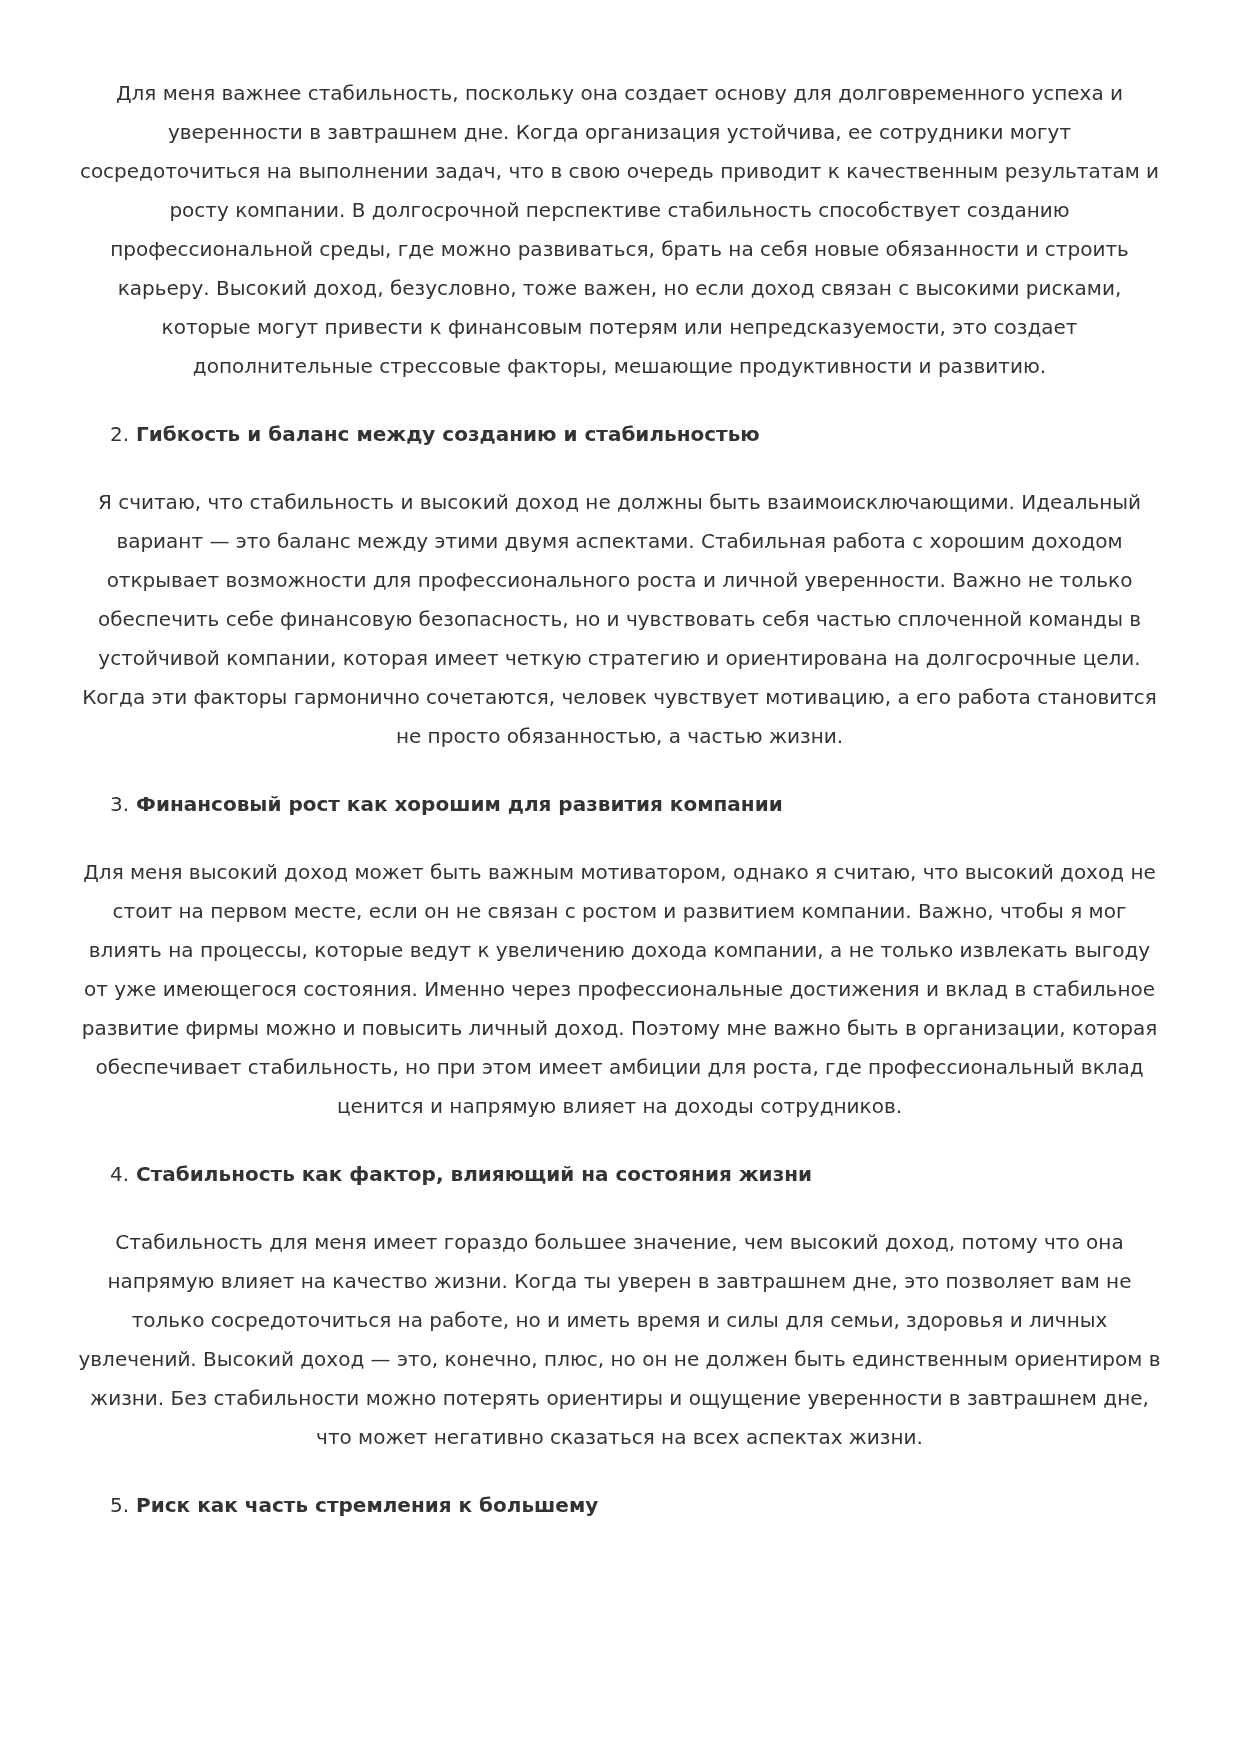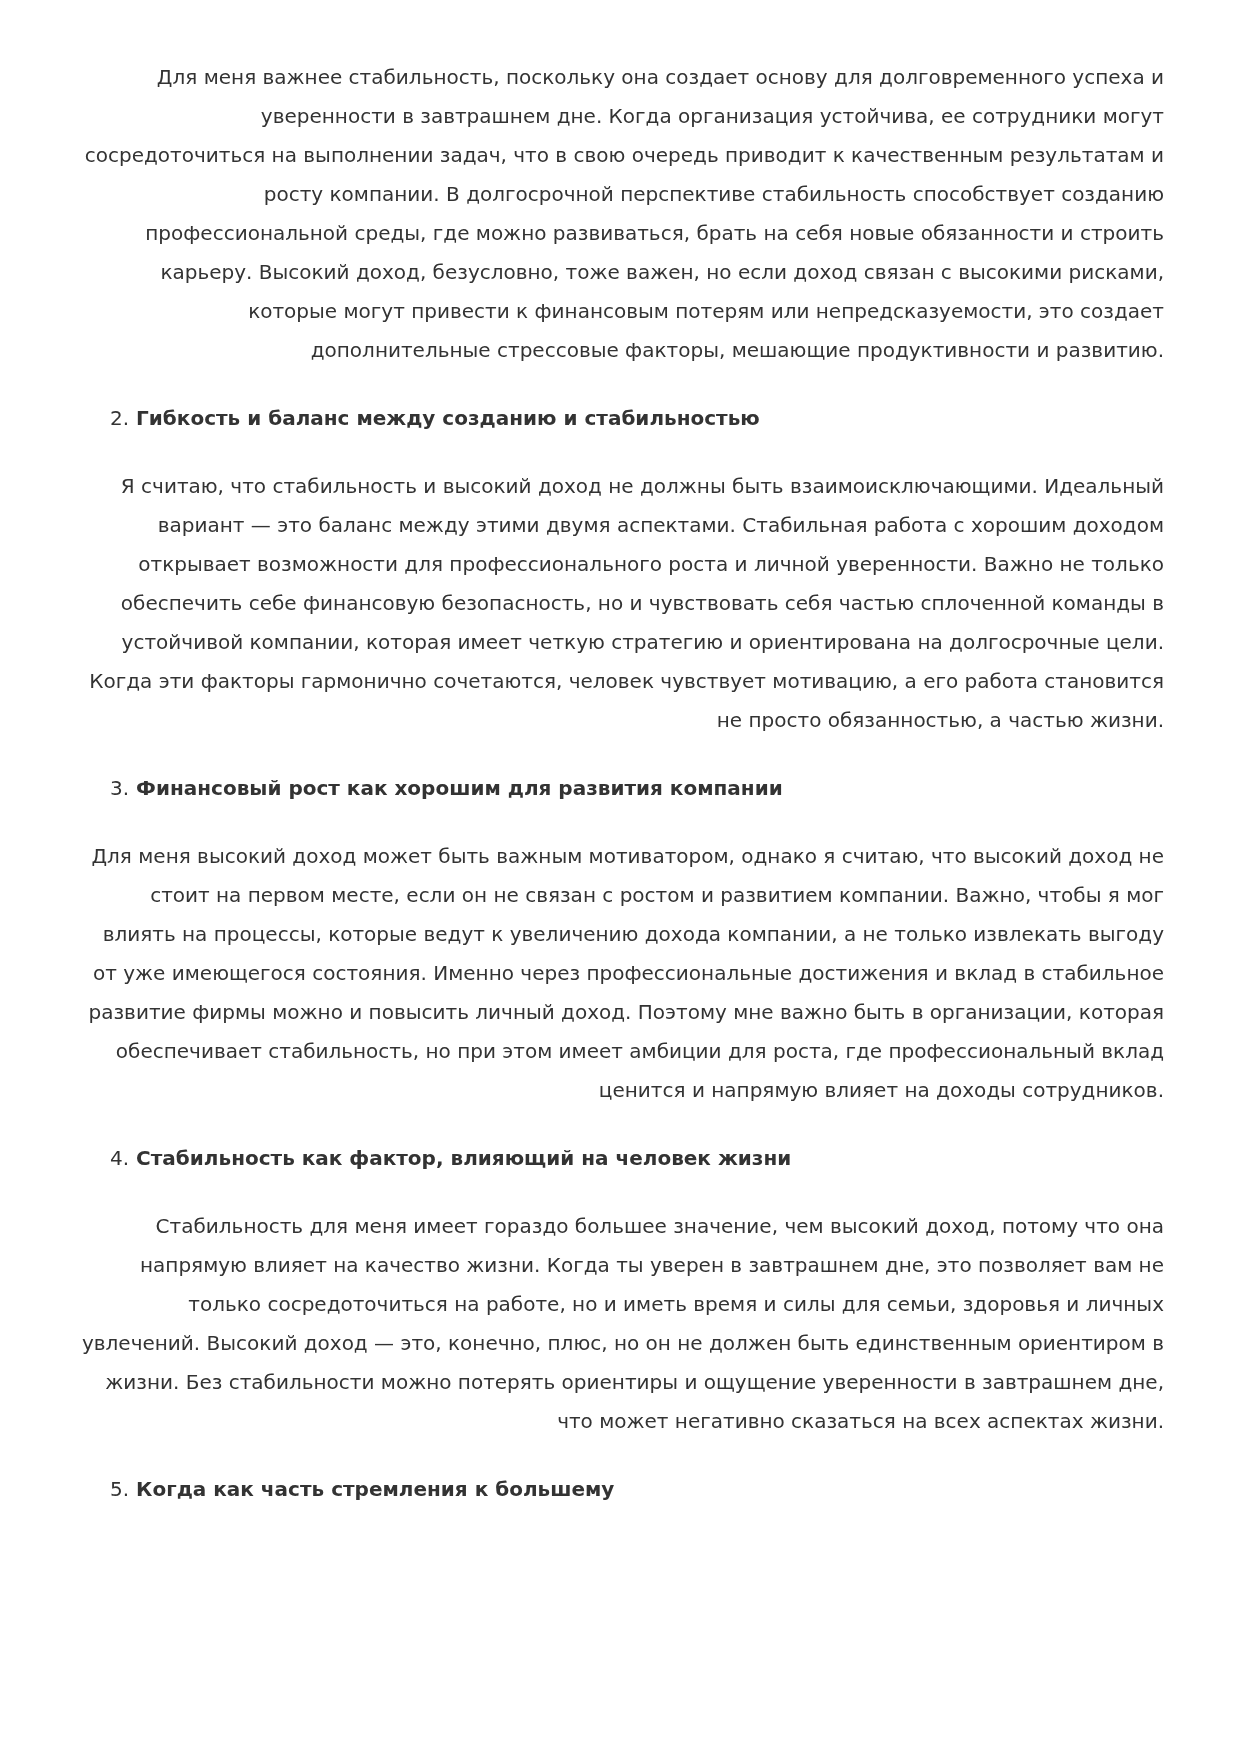--- a/index.html
+++ b/index.html
@@ -13,22 +13,22 @@
     box-sizing: border-box;
     padding: 58px 75px 0 75px;
     background: #ffffff;
     color: #333333;
     font-family: "DejaVu Sans", "Liberation Sans", sans-serif;
     font-size: 20px;
     line-height: 39px;
     overflow: hidden;
   }
   .para {
-    margin: 0 0 29px 0;
-    text-align: right;
+    margin: 16px 0 29px 0;
+    text-align: center;
   }
   .heading {
     margin: 0 0 29px 0;
     padding-left: 35px;
     font-size: 20px;
     line-height: 39px;
   }
   .h-num {
     font-weight: normal;
     margin-right: 0.35em;
@@ -50,22 +50,22 @@
 
   <p class="para">Я считаю, что стабильность и высокий доход не должны быть взаимоисключающими. Идеальный вариант — это баланс между этими двумя аспектами. Стабильная работа с хорошим доходом открывает возможности для профессионального роста и личной уверенности. Важно не только обеспечить себе финансовую безопасность, но и чувствовать себя частью сплоченной команды в устойчивой компании, которая имеет четкую стратегию и ориентирована на долгосрочные цели. Когда эти факторы гармонично сочетаются, человек чувствует мотивацию, а его работа становится не просто обязанностью, а частью жизни.</p>
 
   <div class="heading">
     <span class="h-num">3.</span><span class="h-title">Финансовый рост как хорошим для развития компании</span>
   </div>
 
   <p class="para">Для меня высокий доход может быть важным мотиватором, однако я считаю, что высокий доход не стоит на первом месте, если он не связан с ростом и развитием компании. Важно, чтобы я мог влиять на процессы, которые ведут к увеличению дохода компании, а не только извлекать выгоду от уже имеющегося состояния. Именно через профессиональные достижения и вклад в стабильное развитие фирмы можно и повысить личный доход. Поэтому мне важно быть в организации, которая обеспечивает стабильность, но при этом имеет амбиции для роста, где профессиональный вклад ценится и напрямую влияет на доходы сотрудников.</p>
 
   <div class="heading">
-    <span class="h-num">4.</span><span class="h-title">Стабильность как фактор, влияющий на человек жизни</span>
+    <span class="h-num">4.</span><span class="h-title">Стабильность как фактор, влияющий на состояния жизни</span>
   </div>
 
   <p class="para">Стабильность для меня имеет гораздо большее значение, чем высокий доход, потому что она напрямую влияет на качество жизни. Когда ты уверен в завтрашнем дне, это позволяет вам не только сосредоточиться на работе, но и иметь время и силы для семьи, здоровья и личных увлечений. Высокий доход — это, конечно, плюс, но он не должен быть единственным ориентиром в жизни. Без стабильности можно потерять ориентиры и ощущение уверенности в завтрашнем дне, что может негативно сказаться на всех аспектах жизни.</p>
 
   <div class="heading">
-    <span class="h-num">5.</span><span class="h-title">Когда как часть стремления к большему</span>
+    <span class="h-num">5.</span><span class="h-title">Риск как часть стремления к большему</span>
   </div>
 
 </main>
 
 </body></html>

